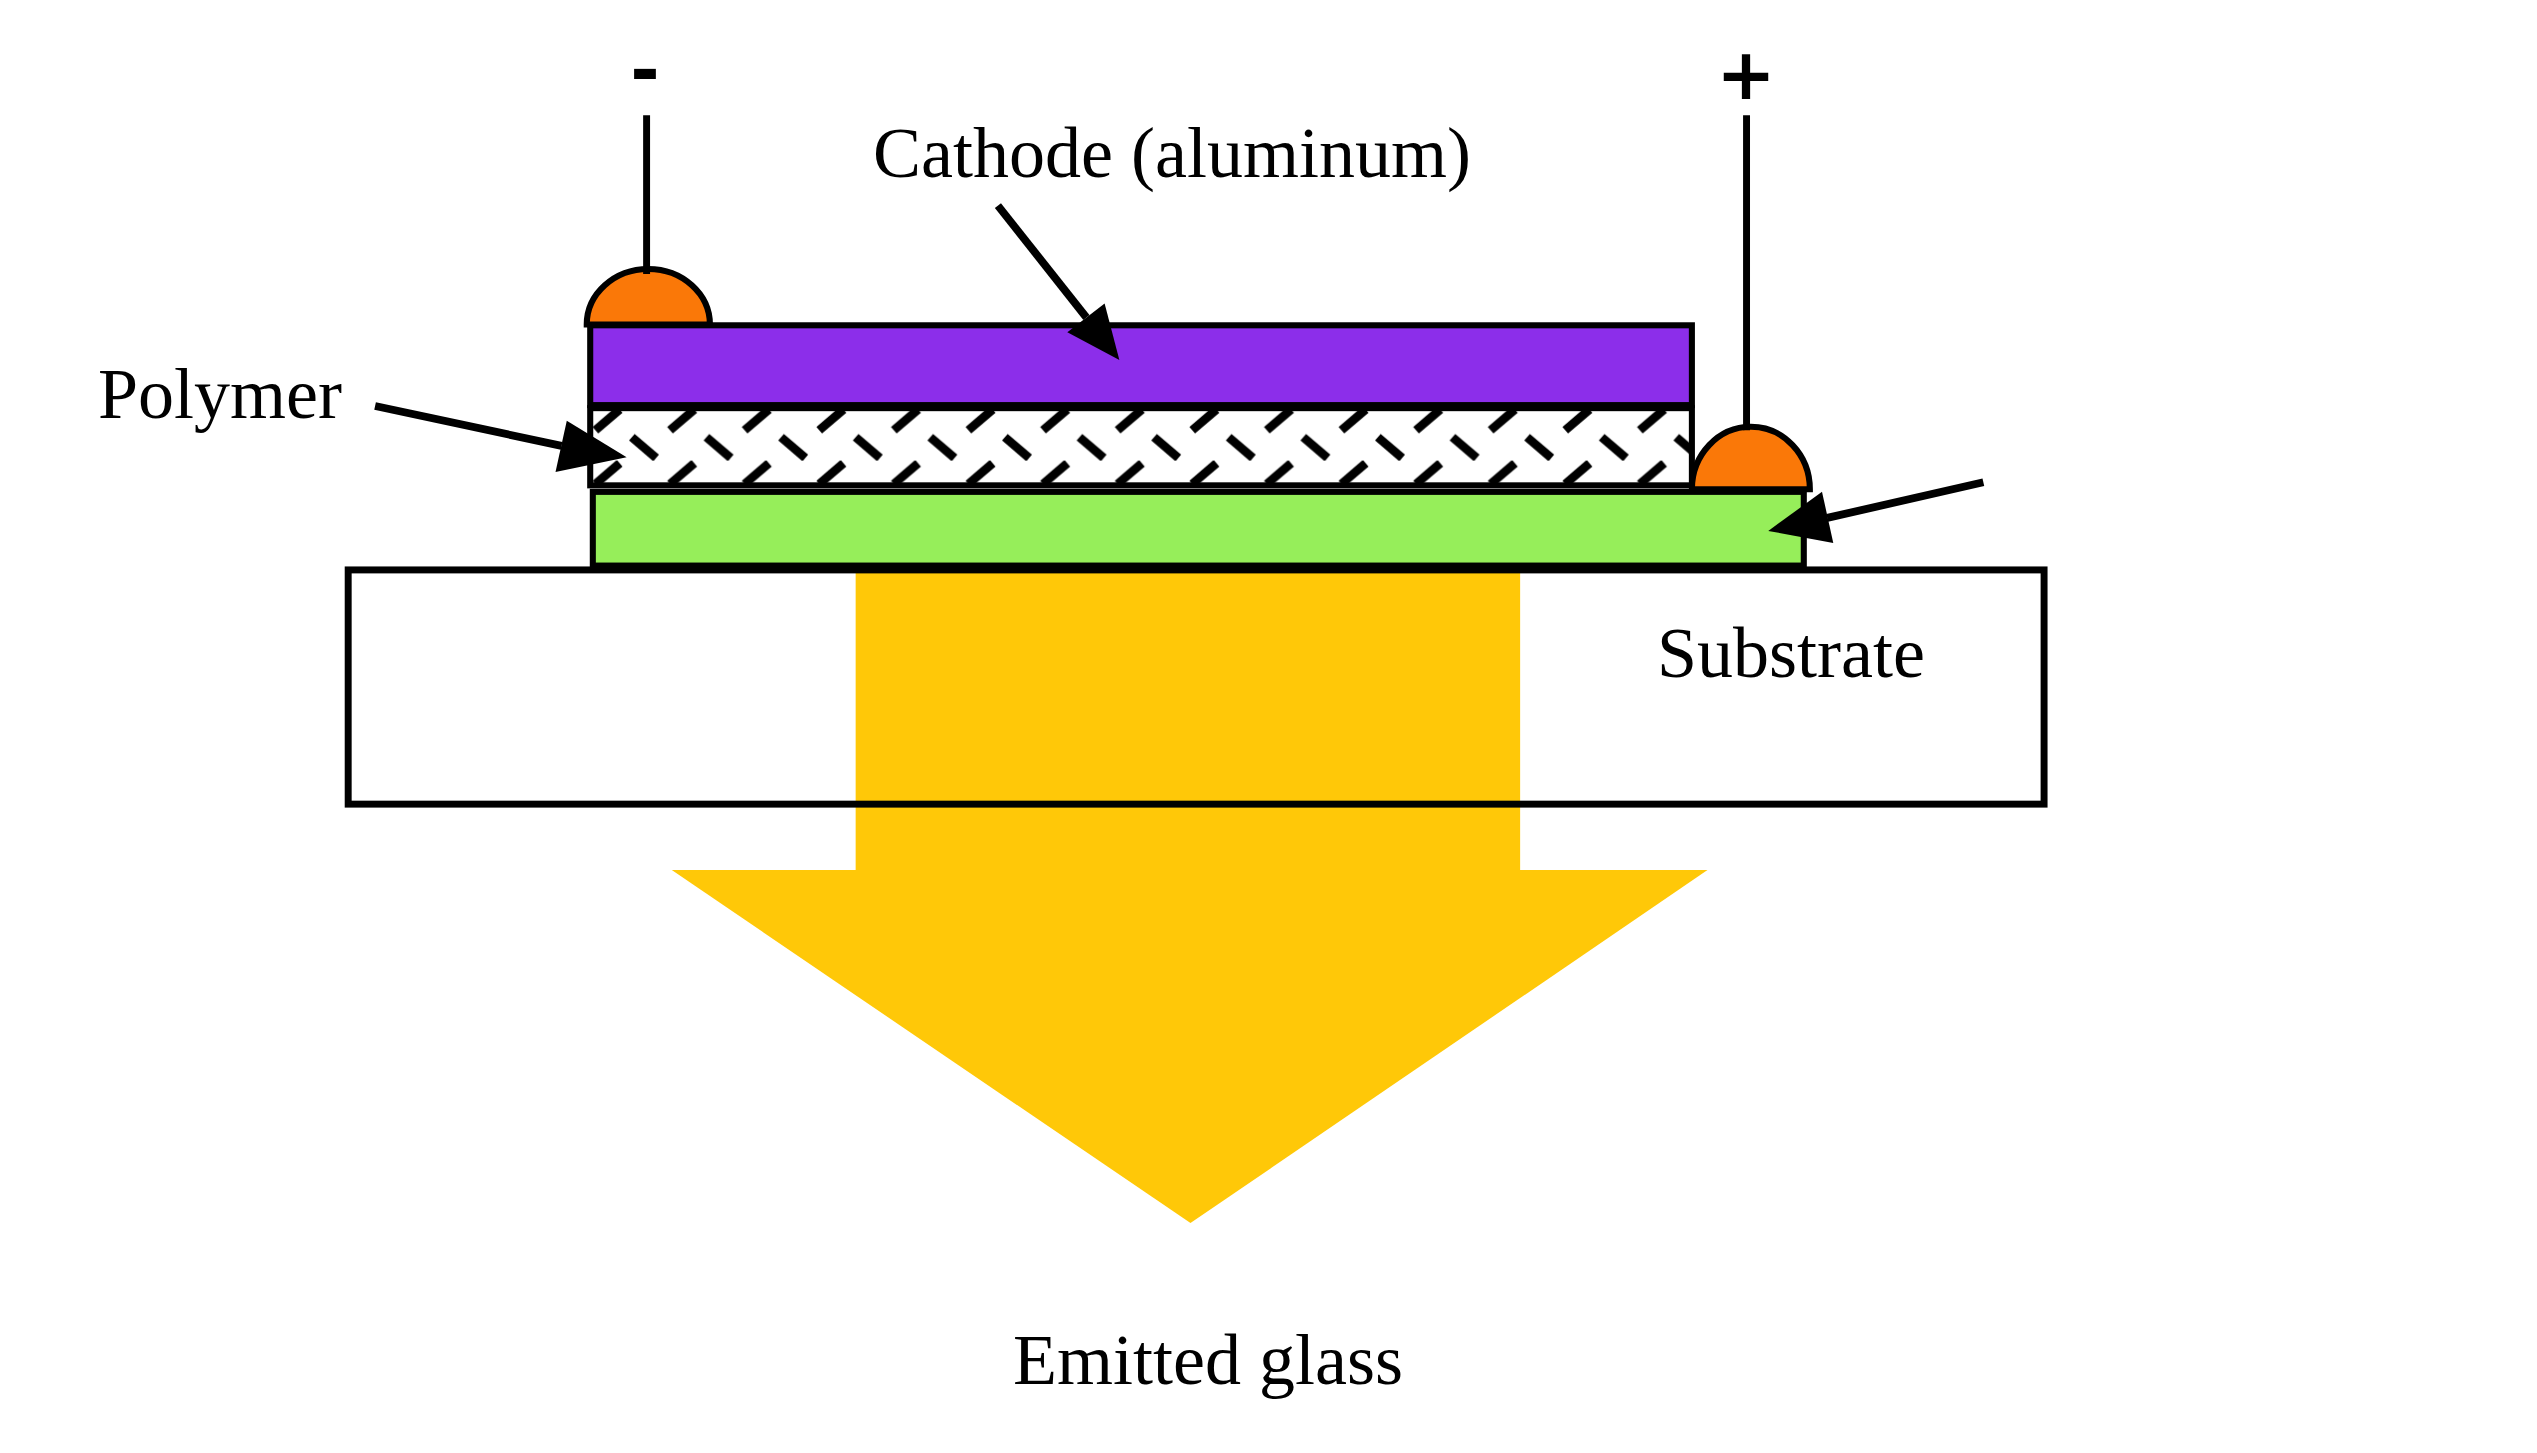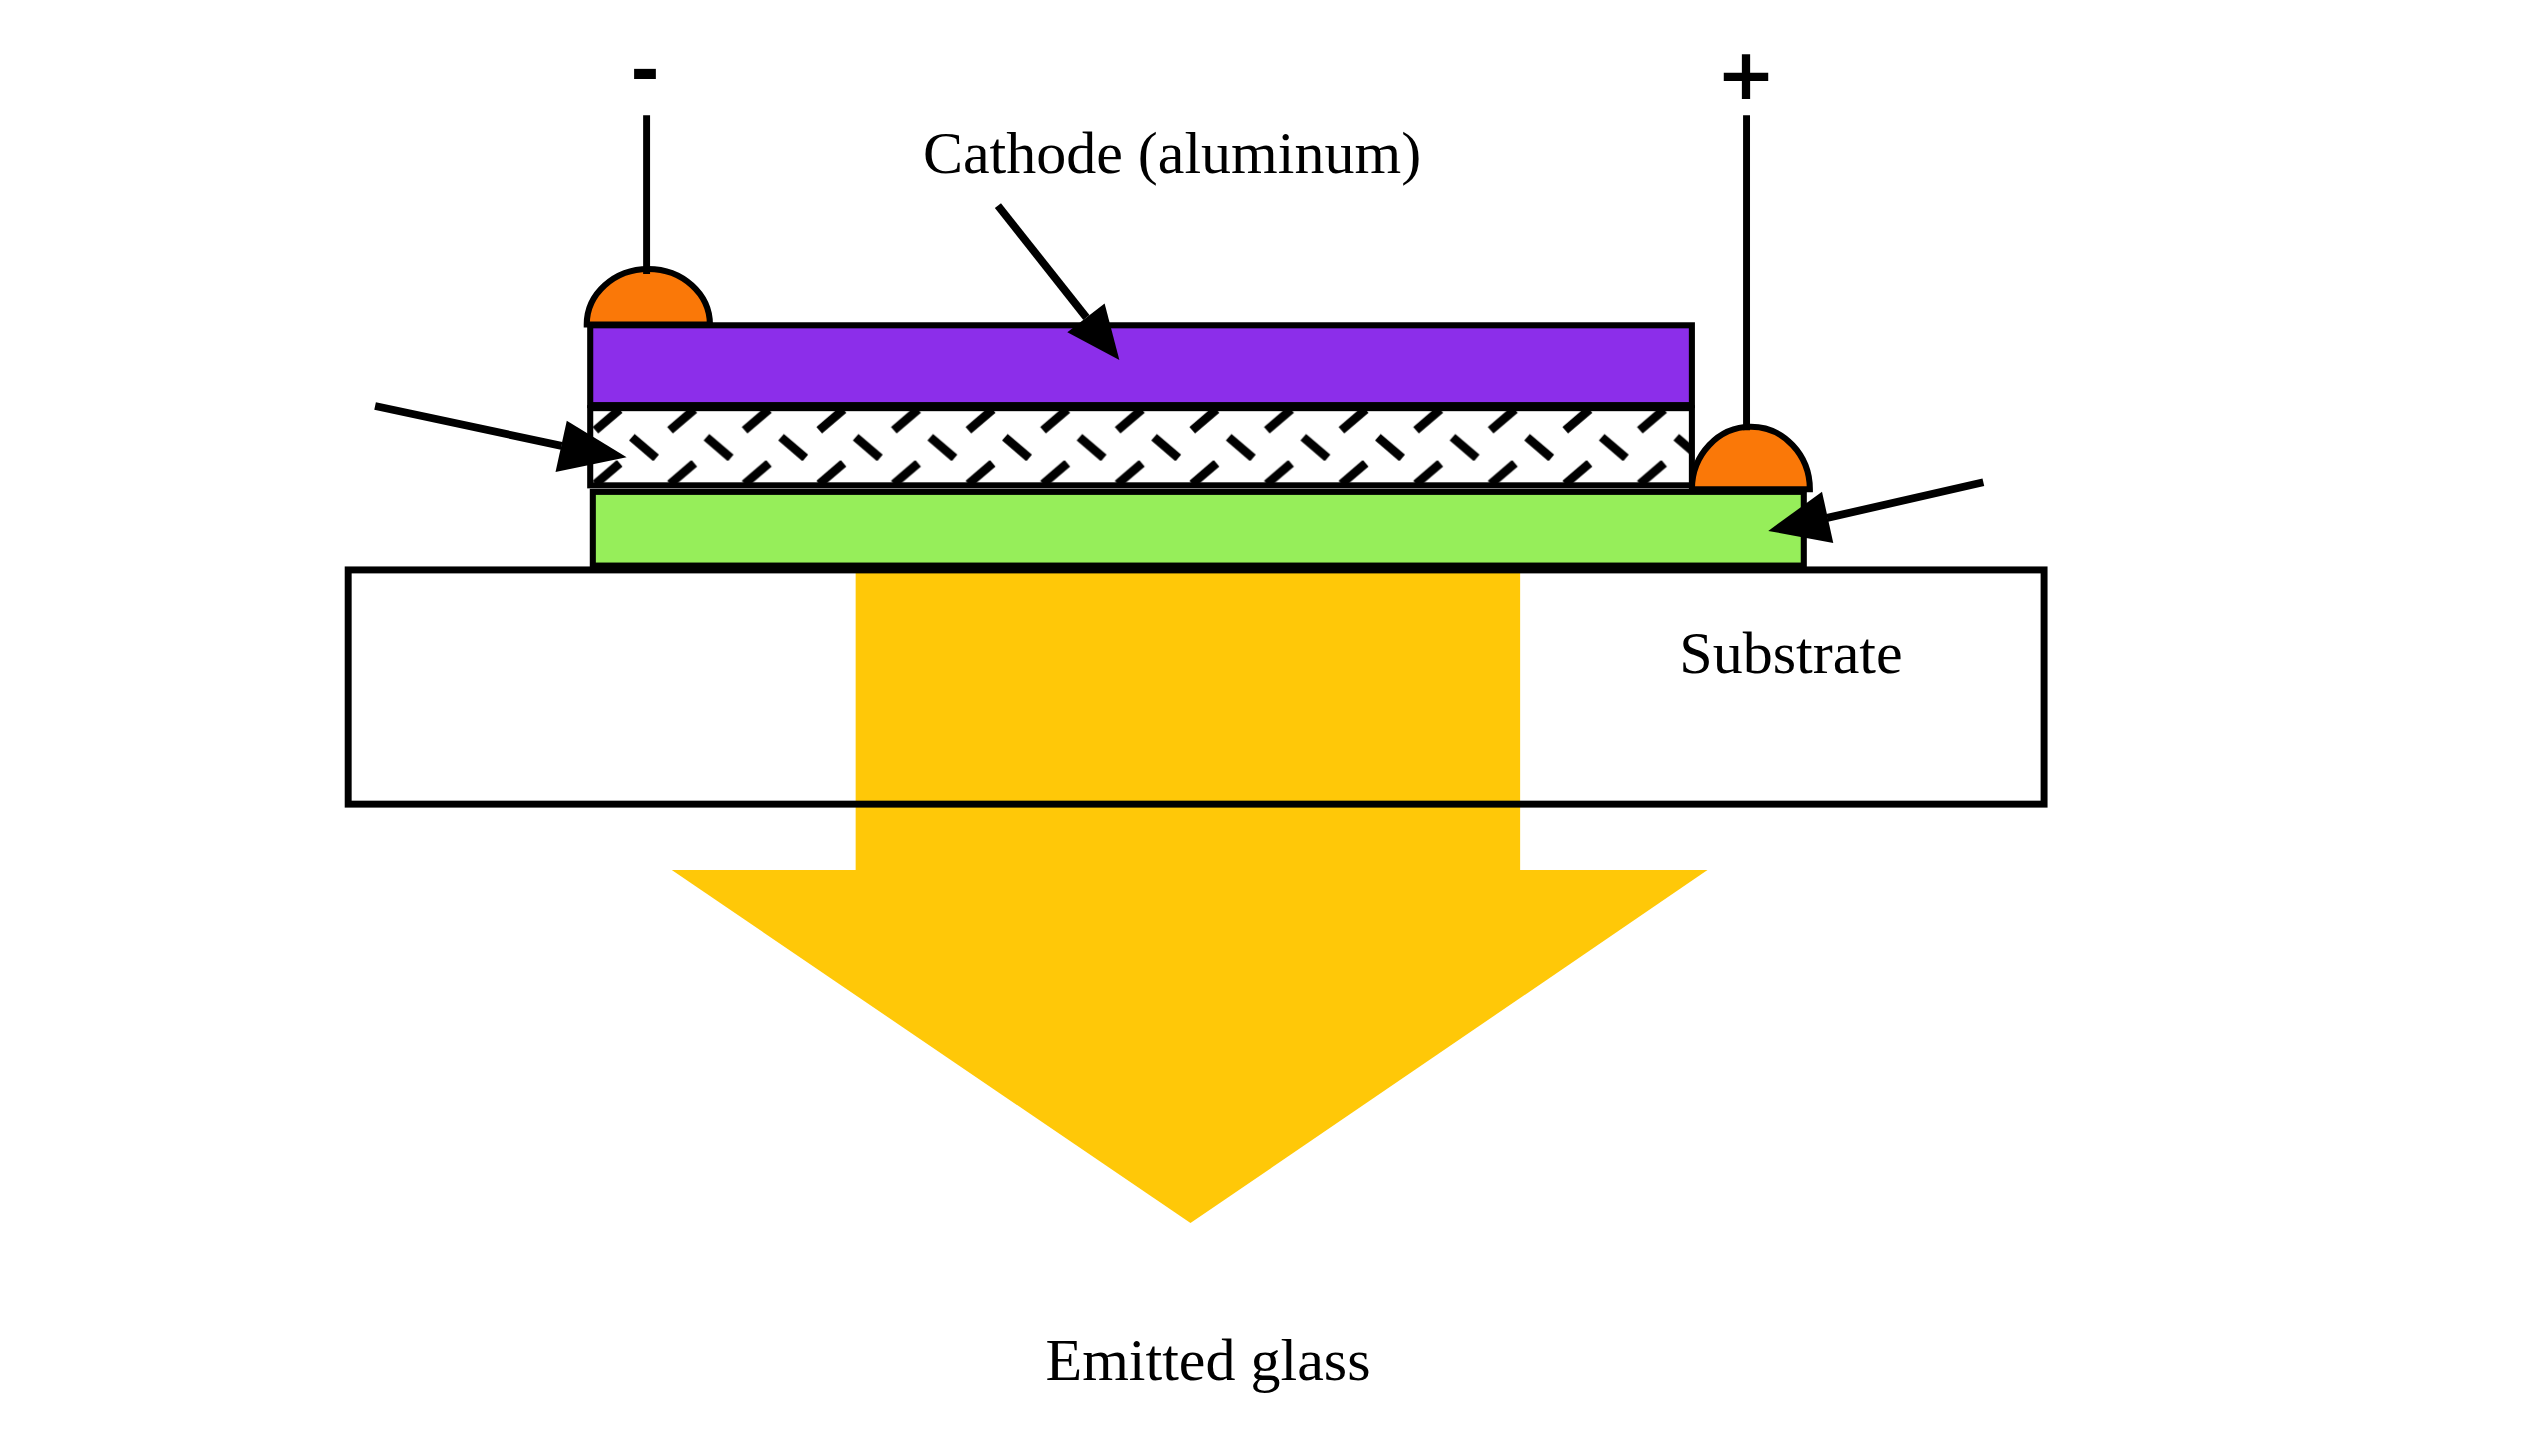--- a/index.html
+++ b/index.html
@@ -19,21 +19,21 @@
     position: absolute;
     left: 0;
     top: 0;
     width: 2538px;
     height: 1453px;
   }
   .label {
     position: absolute;
     color: #000000;
     font-family: "Liberation Serif", serif;
-    font-size: 60px;
+    font-size: 72px;
     line-height: 87px;
     white-space: nowrap;
     transform: translateX(-50%);
   }
   .terminal {
     position: absolute;
     color: #000000;
     font-family: "DejaVu Sans", sans-serif;
     font-size: 71px;
     font-weight: bold;
@@ -96,20 +96,21 @@
       <polygon points="2038,612 2100,567 2113,626" fill="#000000"></polygon>
     </g>
   </svg>
 
   <div class="terminal" style="left:645px; top:69px;">-</div>
 
   <div class="terminal" style="left:1746px; top:74px;">+</div>
 
   <div class="label" style="left:1172px; top:110px;">Cathode (aluminum)</div>
 
+  <div class="label" style="left:220px; top:351px;">Polymer</div>
 
 
   <div class="label" id="substrate-label" style="left:1791px; top:611px;">
     <div>Substrate</div>
   </div>
 
   <div class="label" style="left:1208px; top:1317px;">Emitted glass</div>
 
 </div>
 

